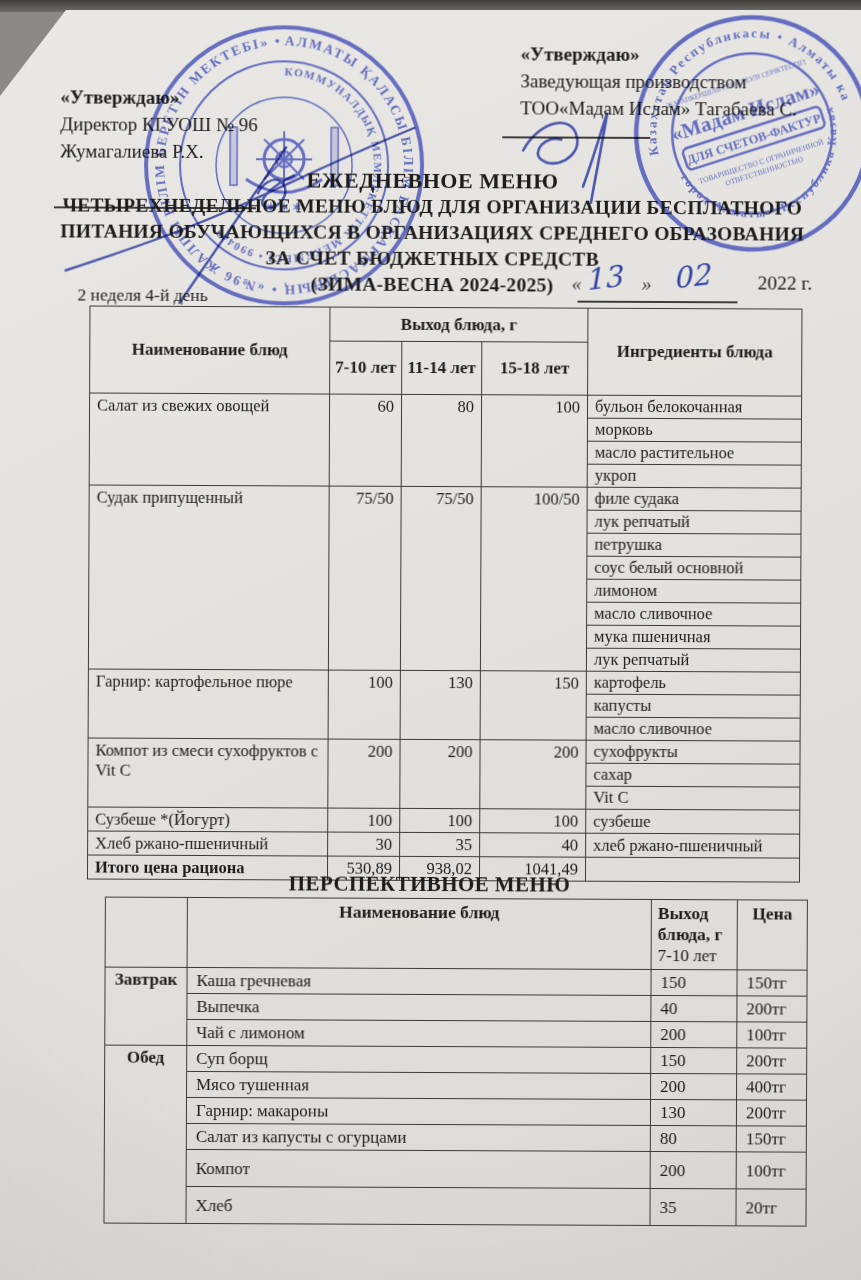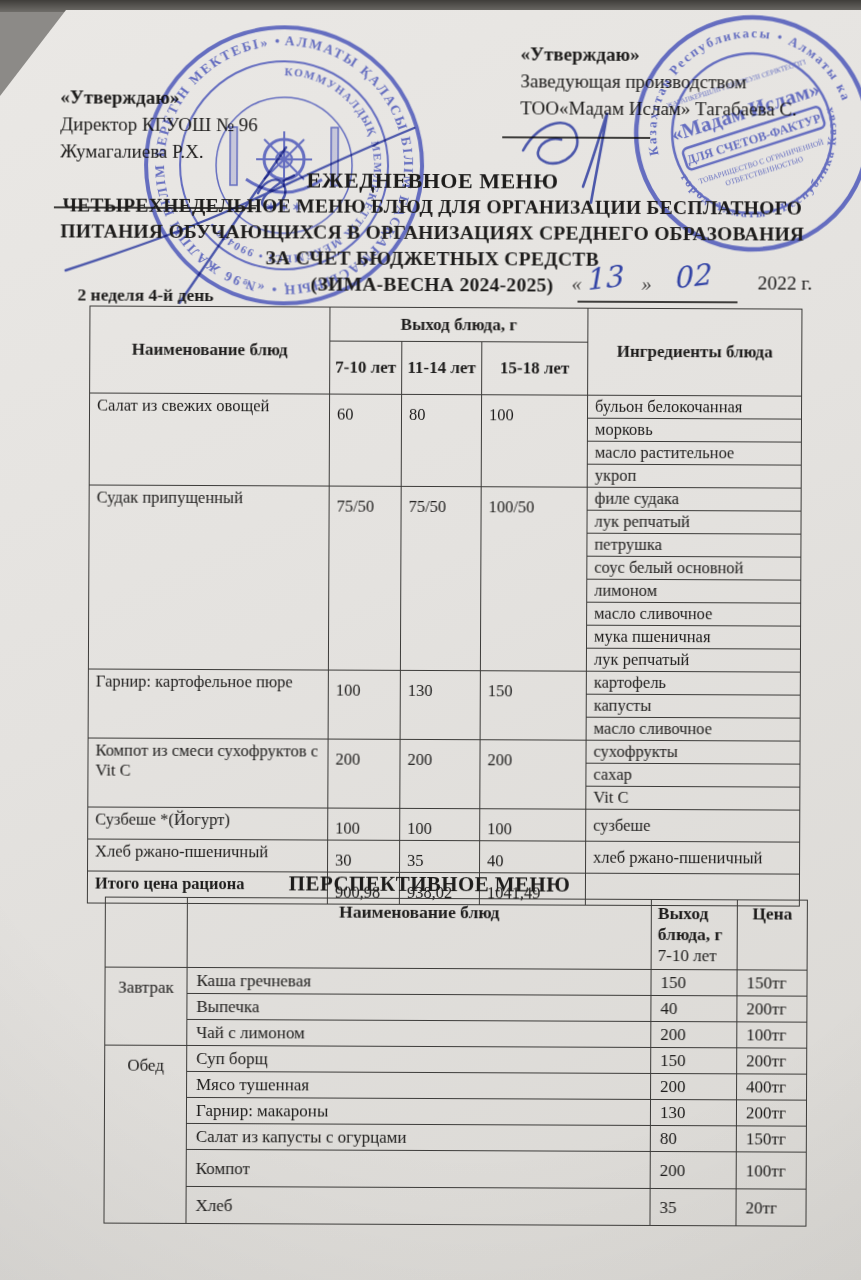--- a/index.html
+++ b/index.html
@@ -28,21 +28,21 @@
   .sig-line{position:absolute;height:2px;background:#3e3d3b;}
   .sig-line.left{left:52px;top:198px;width:202px;}
   .sig-line.right{left:500px;top:126px;width:148px;}
 
   
   .title-block{position:absolute;left:0;top:158px;width:100%;text-align:center;font-weight:bold;}
   .title-block .l1{font-size:22px;letter-spacing:.5px;}
   .title-block .l{font-size:19.5px;line-height:26px;letter-spacing:.3px;}
 
   
-  .week-label{position:absolute;left:76px;top:276px;font-size:17.5px;font-weight:bold;}
+  .week-label{position:absolute;left:76px;top:276px;font-size:17.5px;}
   .date-row{position:absolute;left:570px;top:252px;width:270px;height:46px;font-size:20px;}
   .q{position:absolute;top:10px;font-style:italic;color:#2e2d2c;}
   .q.open{left:0;}
   .q.close{left:70px;}
   .hand{position:absolute;font-family:"DejaVu Serif",serif;font-style:italic;
     color:#3344a6;font-size:29px;transform:rotate(-7deg) skewX(-6deg);}
   .hand.day{left:16px;top:-2px;}
   .hand.month{left:104px;top:-4px;}
   .date-underline{position:absolute;left:6px;top:38px;width:160px;height:2px;background:#3e3d3b;}
   .year{position:absolute;left:186px;top:9px;font-size:19.5px;}
@@ -51,35 +51,35 @@
   table{border-collapse:collapse;table-layout:fixed;}
   td,th{border:1.6px solid #3c3b39;overflow:hidden;}
 
   
   .daily{position:absolute;left:88px;top:297px;width:712px;font-size:16.5px;}
   .daily th{font-size:17px;font-weight:bold;padding:4px 3px;text-align:center;vertical-align:middle;}
   .daily .h1{height:34px;}
   .daily .h2 th{height:44px;line-height:20px;}
   .daily td{padding:1px 7px;line-height:20px;}
   .daily td.name{text-align:left;vertical-align:top;padding-top:2px;}
-  .daily td.out{text-align:left;vertical-align:top;padding-top:10px;}
+  .daily td.out{text-align:right;vertical-align:top;padding-top:2px;}
   .daily td.ing{text-align:left;}
   .daily tr.total-row td{font-size:16.5px;}
   .daily tr.total-row td.name{font-weight:bold;}
   .col-dname{width:240px;}.col-o1{width:72px;}.col-o2{width:80px;}.col-o3{width:106px;}.col-ing{width:214px;}
 
   
   .pers-title{position:absolute;left:0;top:862px;width:100%;text-align:center;
     font-size:21px;font-weight:bold;letter-spacing:.4px;}
   .pers{position:absolute;left:106px;top:888px;width:702px;font-size:17px;}
   .pers th{font-weight:bold;font-size:17.5px;padding:3px 6px;vertical-align:top;text-align:center;}
   .pers th.outh{text-align:left;line-height:21px;}
   .pers th .sub{font-weight:normal;font-size:17px;}
   .pers td{padding:2px 9px;line-height:21px;text-align:left;vertical-align:top;}
-  .pers td.cat{font-weight:normal;text-align:center;padding-top:9px;}
+  .pers td.cat{font-weight:bold;text-align:center;padding-top:1px;}
   .pers tr.tall td{height:32px;vertical-align:middle;}
   .pcol-cat{width:82px;}.pcol-name{width:464px;}.pcol-out{width:86px;}.pcol-price{width:70px;}
 
   
   .stamp{position:absolute;mix-blend-mode:multiply;opacity:.85;}
   .stamp-left{left:136px;top:10px;}
   .stamp-right{left:622px;top:-6px;}
   .signature{position:absolute;mix-blend-mode:multiply;}
   .sign-left{left:40px;top:80px;}
   .sign-right{left:495px;top:88px;}
@@ -295,21 +295,21 @@
           </tr>
           <tr>
             <td class="name">Хлеб ржано-пшеничный</td>
             <td class="out">30</td>
             <td class="out">35</td>
             <td class="out">40</td>
             <td class="ing">хлеб ржано-пшеничный</td>
           </tr>
           <tr class="total-row">
             <td class="name">Итого цена рациона</td>
-            <td class="out">900,98</td>
+            <td class="out">530,89</td>
             <td class="out">938,02</td>
             <td class="out">1041,49</td>
             <td class="ing"></td>
           </tr>
         </tbody>
   </table>
 
   <div class="pers-title">ПЕРСПЕКТИВНОЕ МЕНЮ</div>
   <table class="pers">
     <colgroup>

